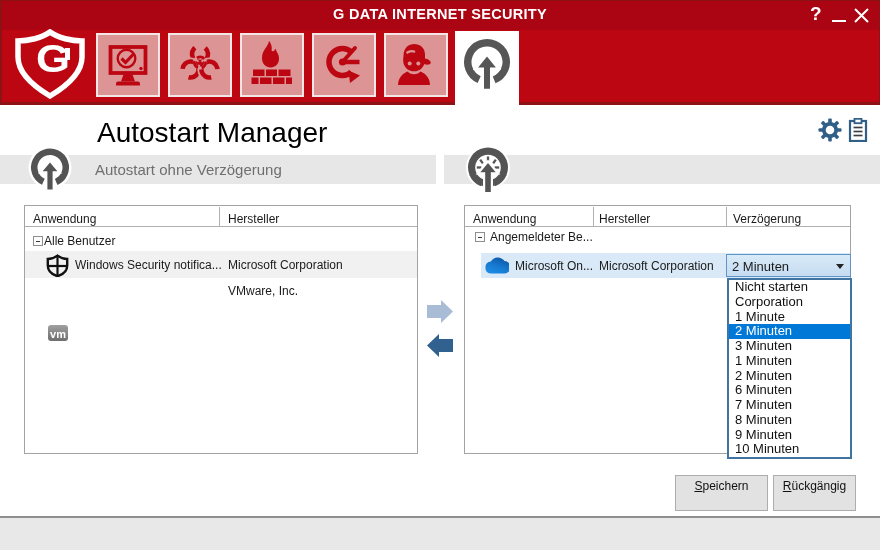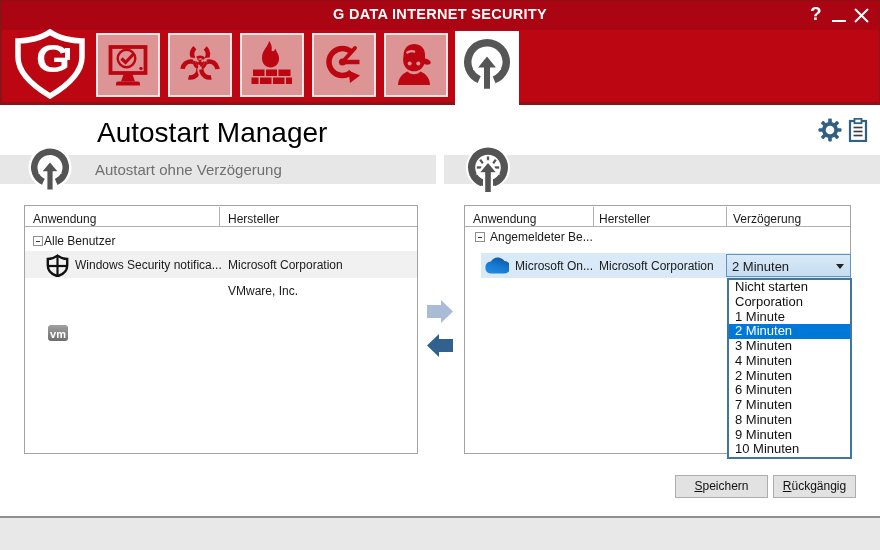--- a/index.html
+++ b/index.html
@@ -29,21 +29,21 @@
   .minus::after { content:""; position:absolute; left:2px; top:4px; width:4px; height:1px; background:#3a3a3a; }
   
   #combo { left:726px; top:254px; width:125px; height:23px; background:linear-gradient(#d9eaf8,#c5dcf1); border:1px solid #5e94c6; }
   #combotxt { left:5px; top:4px; font-size:13px; color:#1a1a1a; }
   #comboarr { left:109px; top:8.5px; width:0; height:0; border-left:4.5px solid transparent; border-right:4.5px solid transparent; border-top:5px solid #222; }
   
   #ddl { left:727px; top:278px; width:125px; height:181px; background:#fff; border:2px solid #3f74a3; z-index:50; }
   .dditem { position:relative; height:14.75px; line-height:14.9px; font-size:13px; color:#111; padding-left:6px; white-space:nowrap; }
   .ddsel { background:#0078d7; color:#fff; }
   
-  .wbtn { top:475px; height:23px; background:#e2e2e2; border:1px solid #adadad; font-size:12px; color:#111; text-align:center; line-height:21px; }
+  .wbtn { top:475px; height:36px; background:#e2e2e2; border:1px solid #adadad; font-size:12px; color:#111; text-align:center; line-height:21px; }
   
   #status { left:0; top:516px; width:880px; height:34px; background:#e8e8e8; border-top:2px solid #8f8f8f; }
 </style>
 </head>
 <body>
 <div id="win">
   <div class="abs" id="titlebar"></div>
   <div class="abs" id="title">G DATA INTERNET SECURITY</div>
 
   <div class="abs" style="left:810px;top:3px;color:#fff;font-size:19px;font-weight:bold;">?</div>
@@ -224,21 +224,21 @@
     <div class="abs" id="combotxt">2 Minuten</div>
     <div class="abs" id="comboarr"></div>
   </div>
 
   <div class="abs" id="ddl">
     <div class="dditem">Nicht starten</div>
     <div class="dditem">Corporation</div>
     <div class="dditem">1 Minute</div>
     <div class="dditem ddsel">2 Minuten</div>
     <div class="dditem">3 Minuten</div>
-    <div class="dditem">4 Minuten</div>
+    <div class="dditem">1 Minuten</div>
     <div class="dditem">2 Minuten</div>
     <div class="dditem">6 Minuten</div>
     <div class="dditem">7 Minuten</div>
     <div class="dditem">8 Minuten</div>
     <div class="dditem">9 Minuten</div>
     <div class="dditem">10 Minuten</div>
   </div>
 
   <svg class="abs" style="left:425px;top:298px;" width="30" height="64" viewBox="0 0 30 64">
     <path d="M2,7 L16,7 L16,2 L28,13.5 L16,25 L16,20 L2,20 Z" fill="#a8bdd5"></path>

